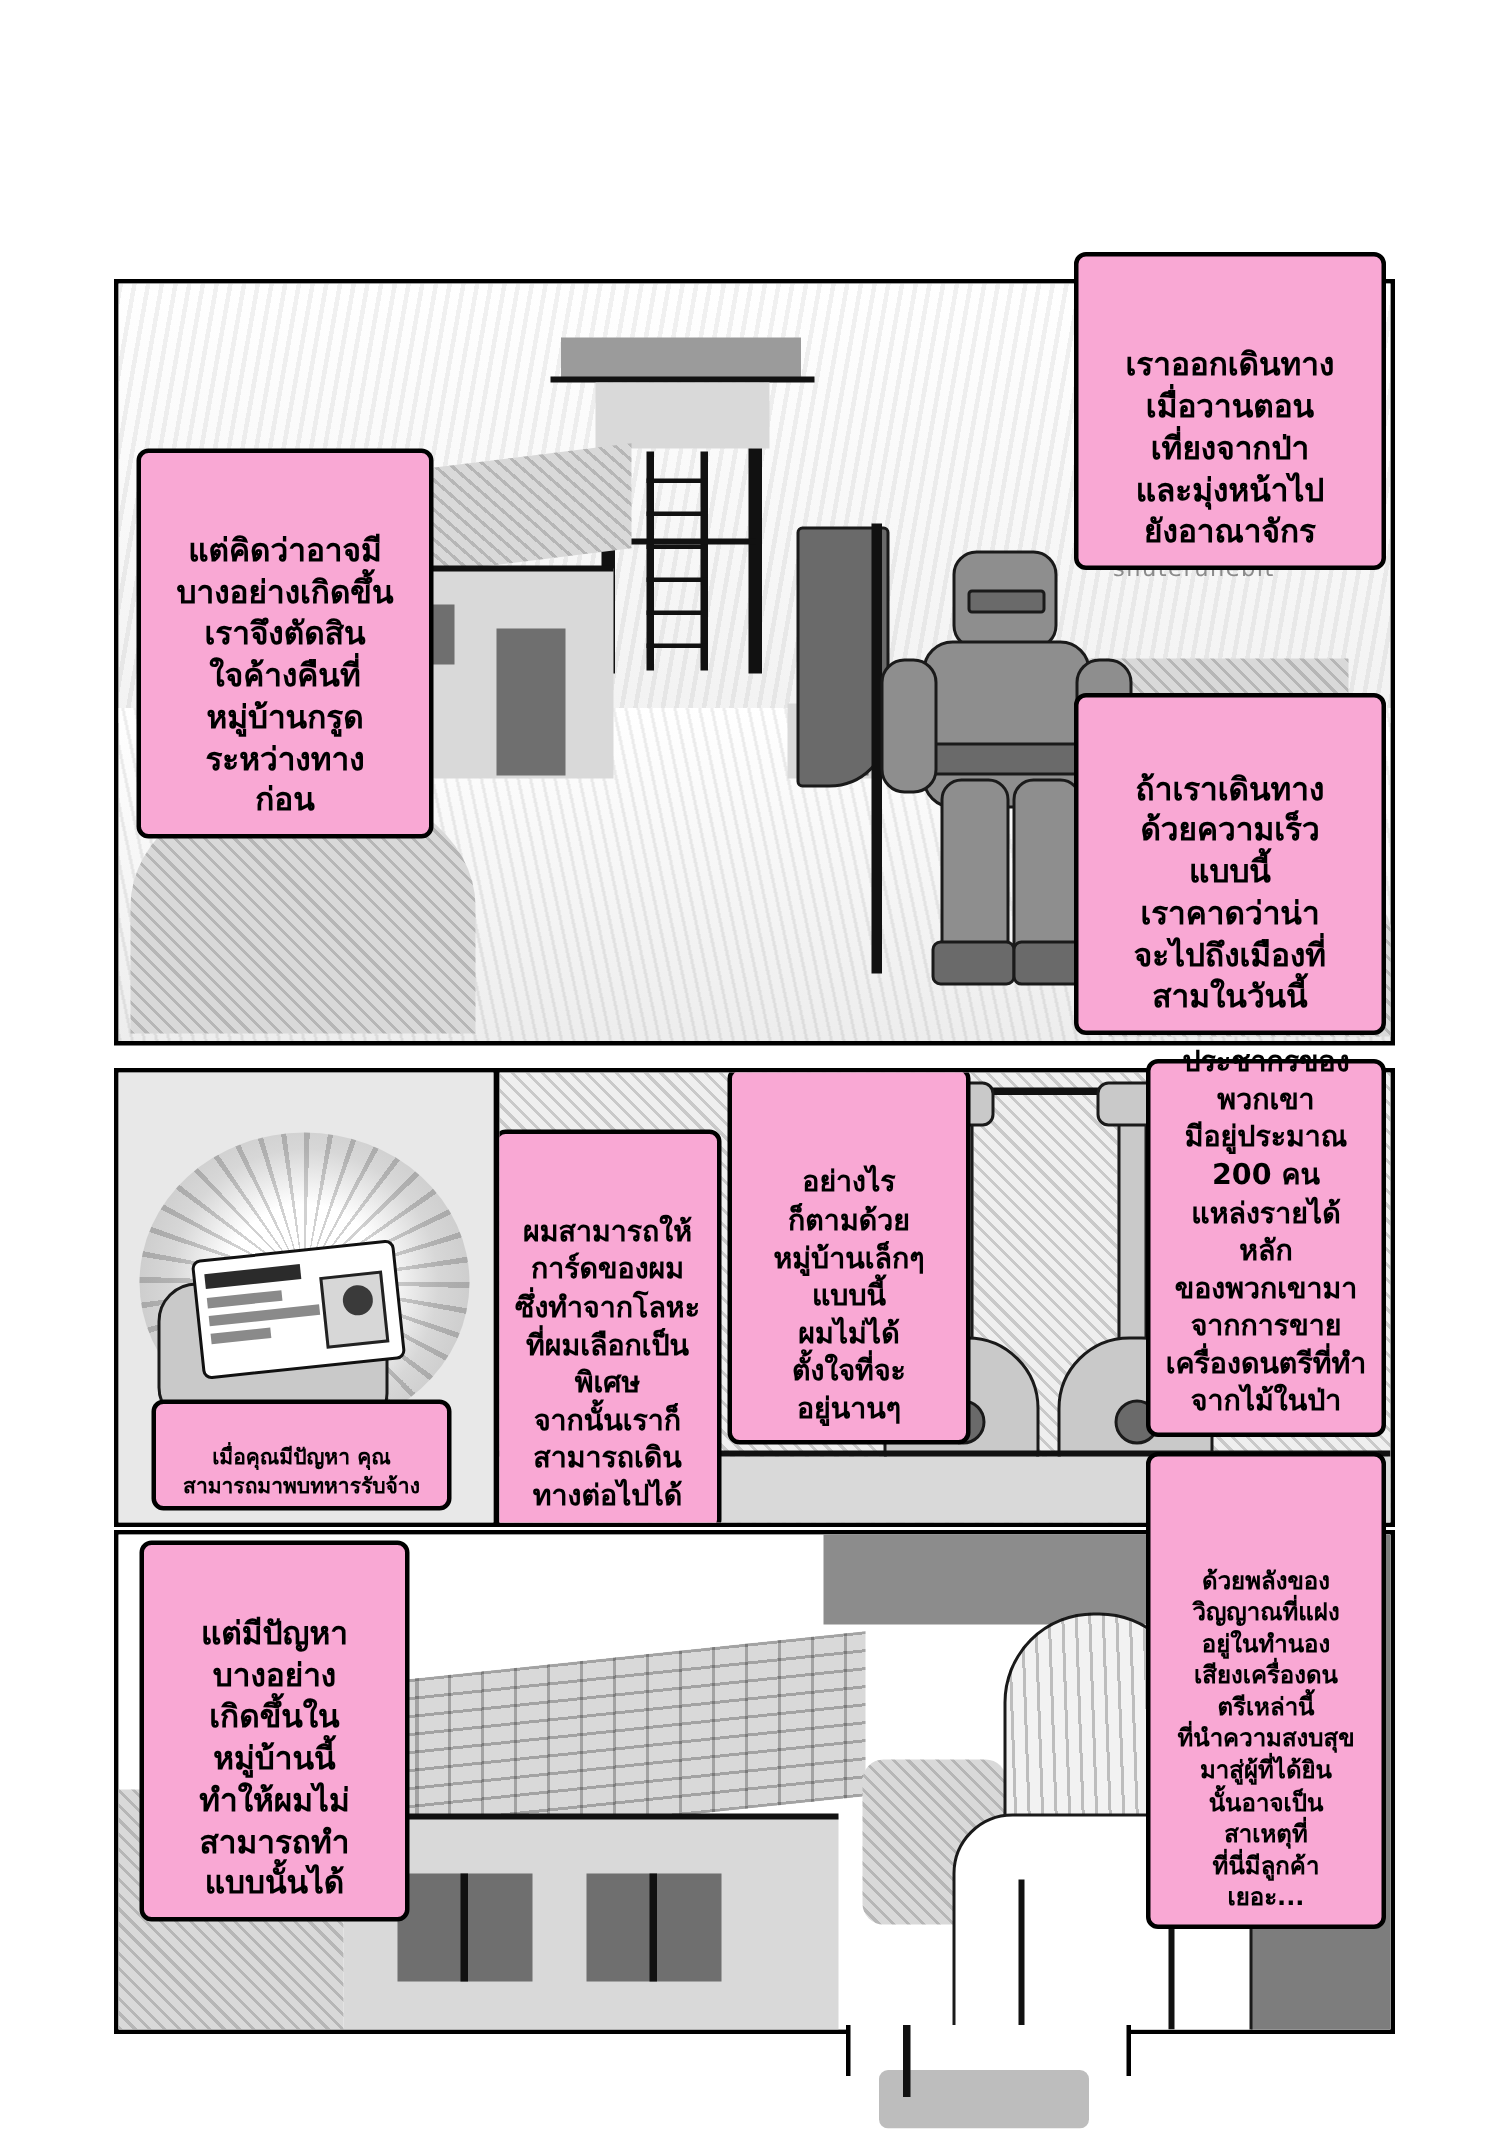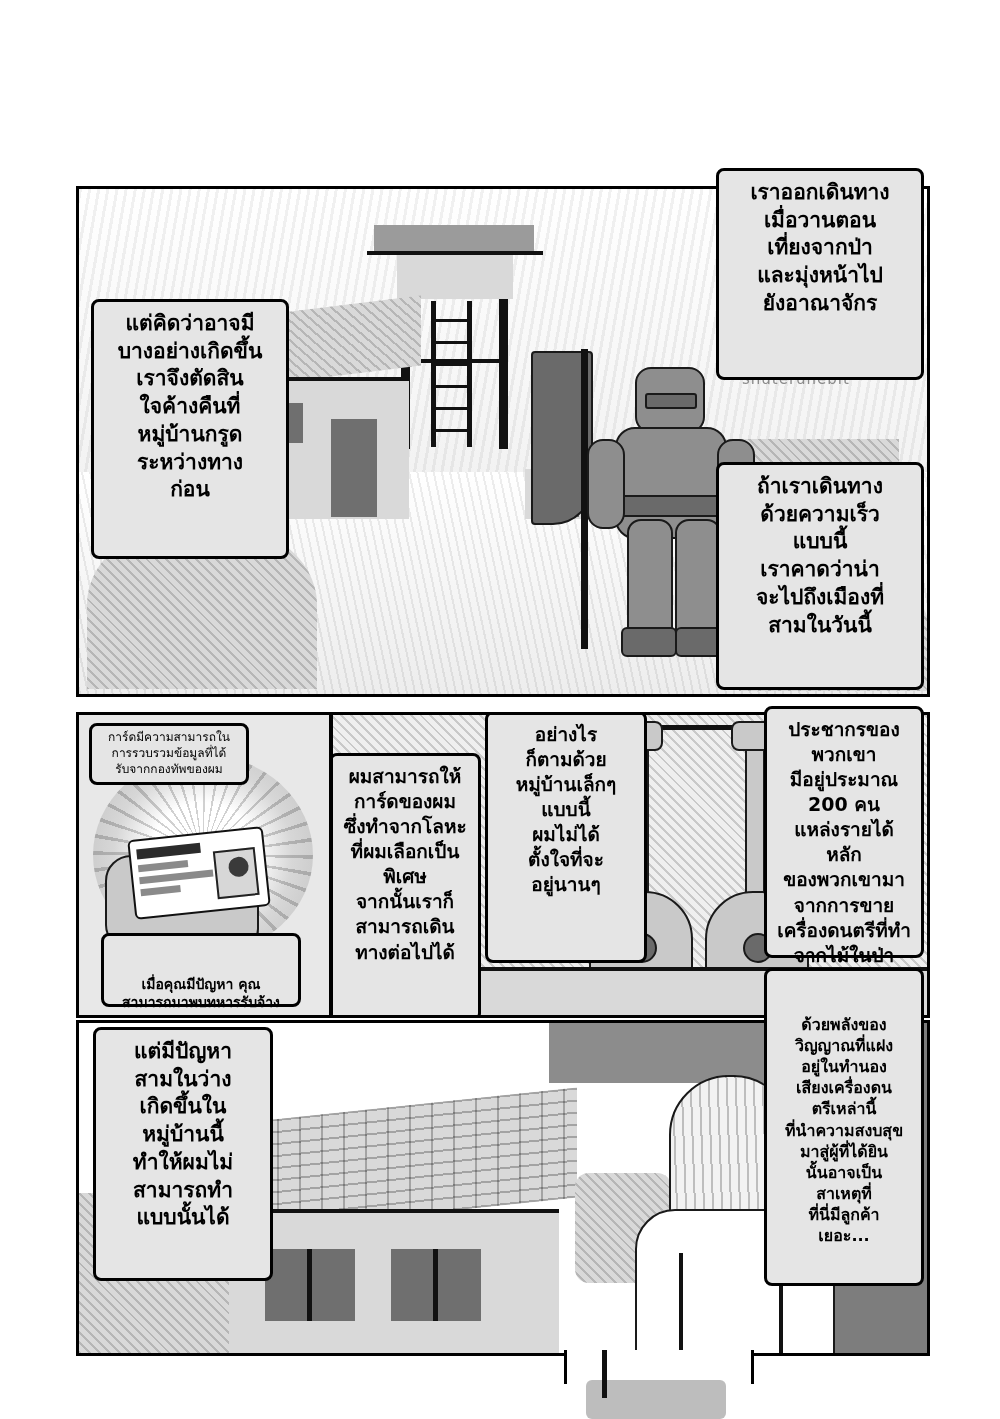--- a/index.html
+++ b/index.html
@@ -38,22 +38,22 @@
     position:absolute;
     background:repeating-linear-gradient(45deg, rgba(0,0,0,0.16) 0 2px, rgba(0,0,0,0) 2px 7px);
   }
   .sh{position:absolute;background:#d9d9d9;}
   .sh.dark{background:#9b9b9b;}
   .sh.darker{background:#6f6f6f;}
   .ln{position:absolute;background:#111;}
 
   
   .balloon{
-    position:absolute;background:#e5e5e5;border:3px solid #000;border-radius:8px;
-    display:flex;align-items:flex-start;justify-content:center;text-align:center;
+    position:absolute;background:#f9a8d4;border:3px solid #000;border-radius:8px;
+    display:flex;align-items:flex-end;justify-content:center;text-align:center;
     padding:8px 10px;box-sizing:border-box;z-index:6;
   }
   .balloon .txt{
     font-family:"DejaVu Sans","Liberation Sans",sans-serif;
     font-weight:bold;line-height:1.32;white-space:pre-line;
   }
   .b-lg .txt{font-size:21px;}
   .b-md .txt{font-size:19px;}
   .b-sm .txt{font-size:15px;margin-top:35px;}
   .b-xs .txt{font-size:12px;font-weight:normal;}
@@ -187,25 +187,20 @@
       <div style="position:absolute;left:52px;top:118px;width:132px;height:76px;background:#fff;border:2px solid #111;border-radius:6px;transform:rotate(-6deg);overflow:hidden;">
         <div style="position:absolute;left:6px;top:8px;width:64px;height:10px;background:#2b2b2b;"></div>
         <div style="position:absolute;left:6px;top:24px;width:50px;height:7px;background:#8a8a8a;"></div>
         <div style="position:absolute;left:6px;top:36px;width:74px;height:7px;background:#8a8a8a;"></div>
         <div style="position:absolute;left:6px;top:48px;width:40px;height:7px;background:#8a8a8a;"></div>
         <div style="position:absolute;right:8px;top:18px;width:38px;height:44px;background:#d7d7d7;border:2px solid #222;"></div>
         <div style="position:absolute;right:16px;top:26px;width:20px;height:20px;border-radius:50%;background:#3a3a3a;"></div>
       </div>
     </div>
 
-    <div class="balloon b-xs" style="left:10px;top:8px;width:160px;height:62px;padding:4px 6px;">
-      <div class="txt">การ์ดมีความสามารถใน
-การรวบรวมข้อมูลที่ได้
-รับจากกองทัพของผม</div>
-    </div>
     <div class="balloon b-sm" style="left:22px;top:218px;width:200px;height:74px;padding:4px 6px;">
       <div class="txt" style="font-size:14px;">เมื่อคุณมีปัญหา คุณ
 สามารถมาพบทหารรับจ้าง</div>
     </div>
   </div>
   <div class="credit" style="left:112px;top:978px;font-size:14px;">baramekuนu</div>
 
   <div class="panel" style="left:330px;top:712px;width:594px;height:300px;">
     <div class="art">
       <div style="position:absolute;inset:0;background:#efefef;"></div>
@@ -293,21 +288,21 @@
       <div class="figbody light" style="left:590px;top:52px;width:120px;height:190px;border-radius:60px 60px 40px 40px;background:#f2f2f2;"></div>
       <div class="hatch" style="left:590px;top:52px;width:120px;height:190px;border-radius:60px 60px 40px 40px;
                   background:repeating-linear-gradient(88deg, rgba(0,0,0,0.22) 0 2px, rgba(0,0,0,0) 2px 9px);"></div>
       <div class="figbody light" style="left:556px;top:186px;width:196px;height:144px;border-radius:40px 40px 0 0;background:#fff;"></div>
       <div class="ln" style="left:600px;top:230px;width:4px;height:100px;"></div>
       <div class="ln" style="left:700px;top:240px;width:4px;height:90px;"></div>
     </div>
 
     <div class="balloon b-lg" style="left:14px;top:4px;width:180px;height:254px;">
       <div class="txt">แต่มีปัญหา
-สามในว่าง
+บางอย่าง
 เกิดขึ้นใน
 หมู่บ้านนี้
 ทำให้ผมไม่
 สามารถทำ
 แบบนั้นได้</div>
     </div>
   </div>
 
   <div class="balloon b-sm" style="left:764px;top:968px;width:160px;height:318px;">
     <div class="txt" style="font-size:16px;">ด้วยพลังของ

